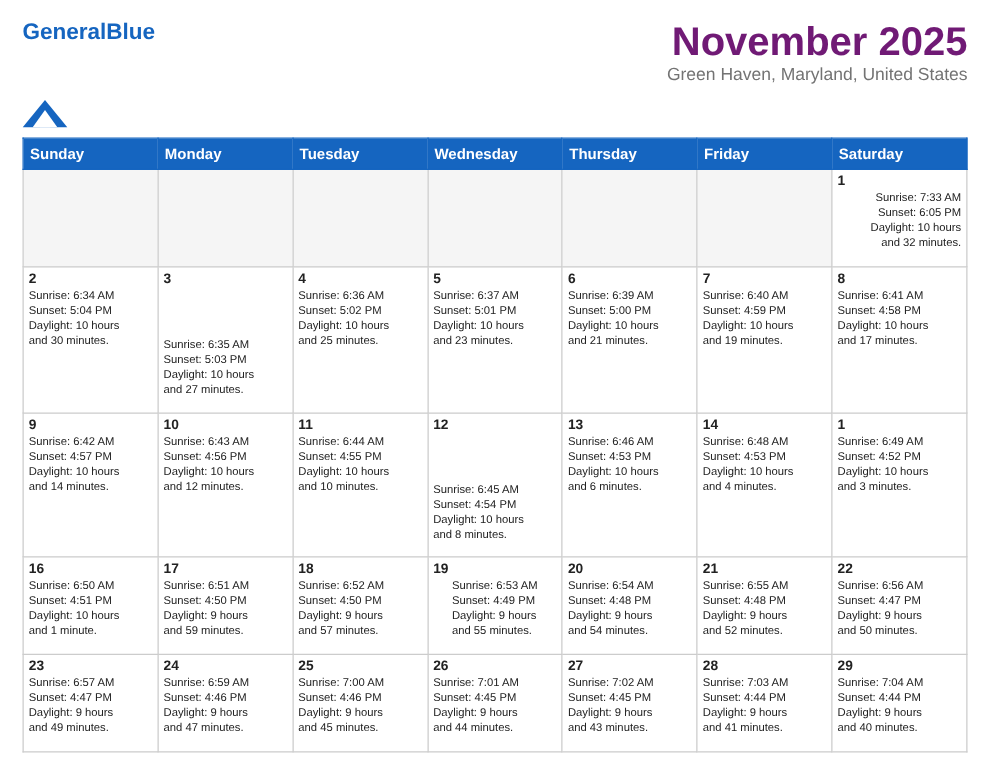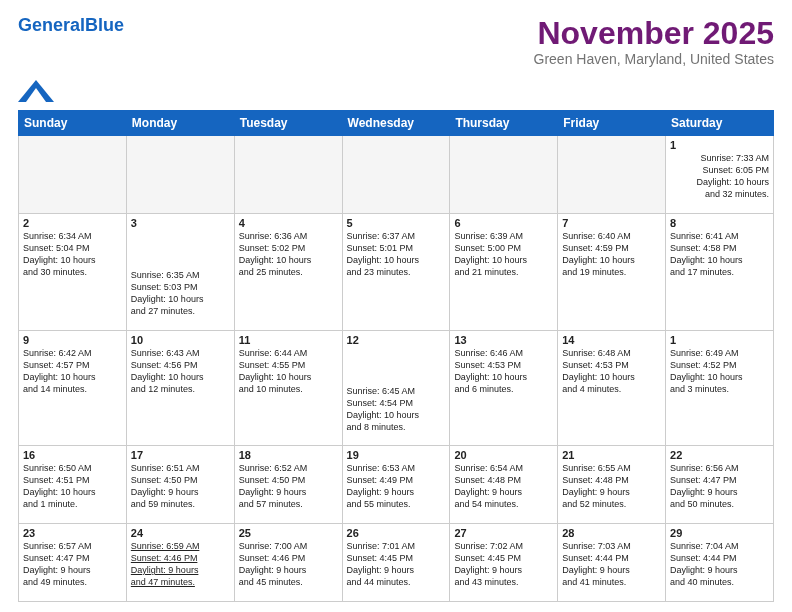--- a/index.html
+++ b/index.html
@@ -265,21 +265,21 @@
           </td>
           <td>
             <span class="day-num">18</span>
             <div class="day-info" style="white-space: pre-line;">Sunrise: 6:52 AM
 Sunset: 4:50 PM
 Daylight: 9 hours
 and 57 minutes.</div>
           </td>
           <td>
             <span class="day-num">19</span>
-            <div class="day-info" style="white-space: pre-line;">Sunrise: 6:53 AM
+            <div class="day-info" style="white-space: pre-line; margin-left: 15px;">Sunrise: 6:53 AM
 Sunset: 4:49 PM
 Daylight: 9 hours
 and 55 minutes.</div>
           </td>
           <td>
             <span class="day-num">20</span>
             <div class="day-info" style="white-space: pre-line;">Sunrise: 6:54 AM
 Sunset: 4:48 PM
 Daylight: 9 hours
 and 54 minutes.</div>
@@ -302,21 +302,21 @@
         <tr>
           <td>
             <span class="day-num">23</span>
             <div class="day-info" style="white-space: pre-line;">Sunrise: 6:57 AM
 Sunset: 4:47 PM
 Daylight: 9 hours
 and 49 minutes.</div>
           </td>
           <td>
             <span class="day-num">24</span>
-            <div class="day-info" style="white-space: pre-line; text-decoration: underline;">Sunrise: 6:59 AM
+            <div class="day-info" style="white-space: pre-line;">Sunrise: 6:59 AM
 Sunset: 4:46 PM
 Daylight: 9 hours
 and 47 minutes.</div>
           </td>
           <td>
             <span class="day-num">25</span>
             <div class="day-info" style="white-space: pre-line;">Sunrise: 7:00 AM
 Sunset: 4:46 PM
 Daylight: 9 hours
 and 45 minutes.</div>

